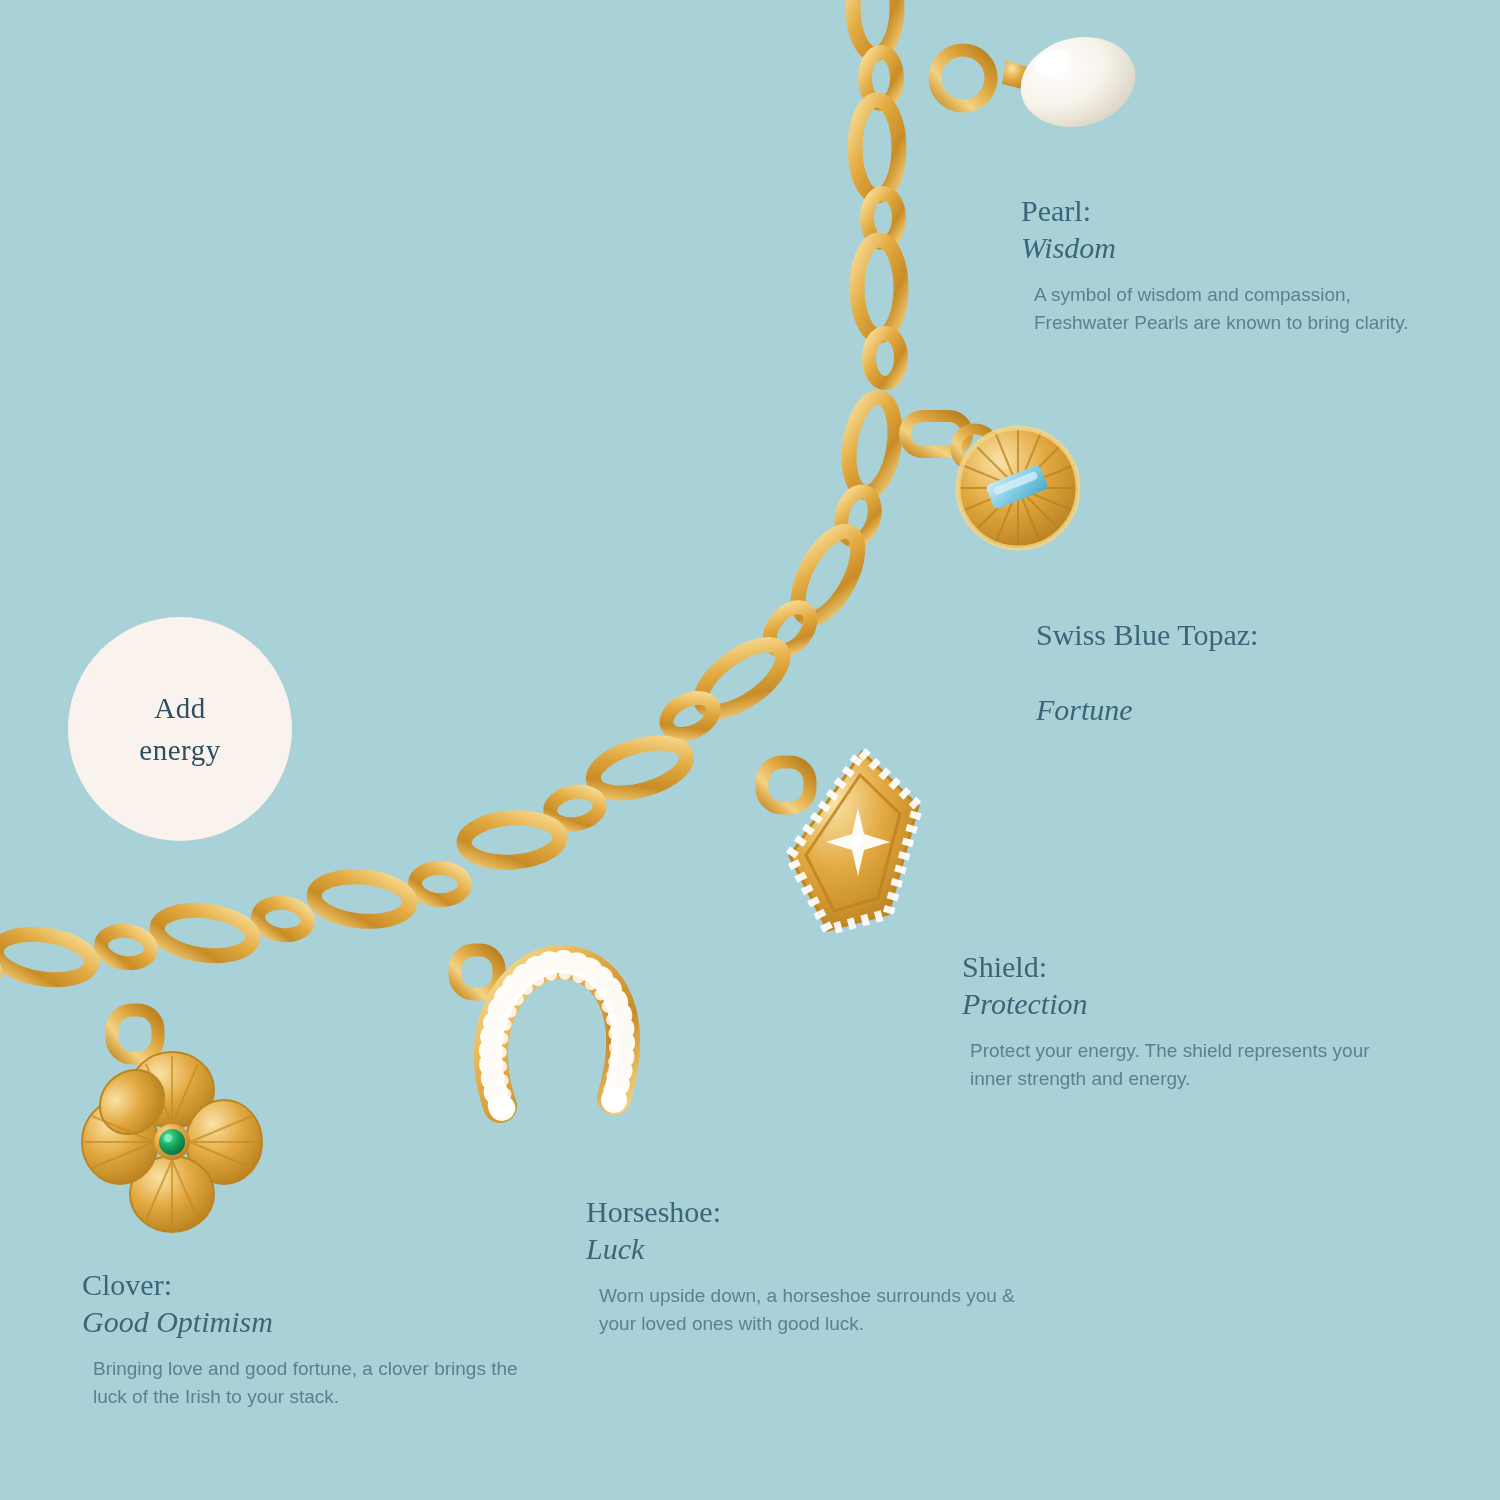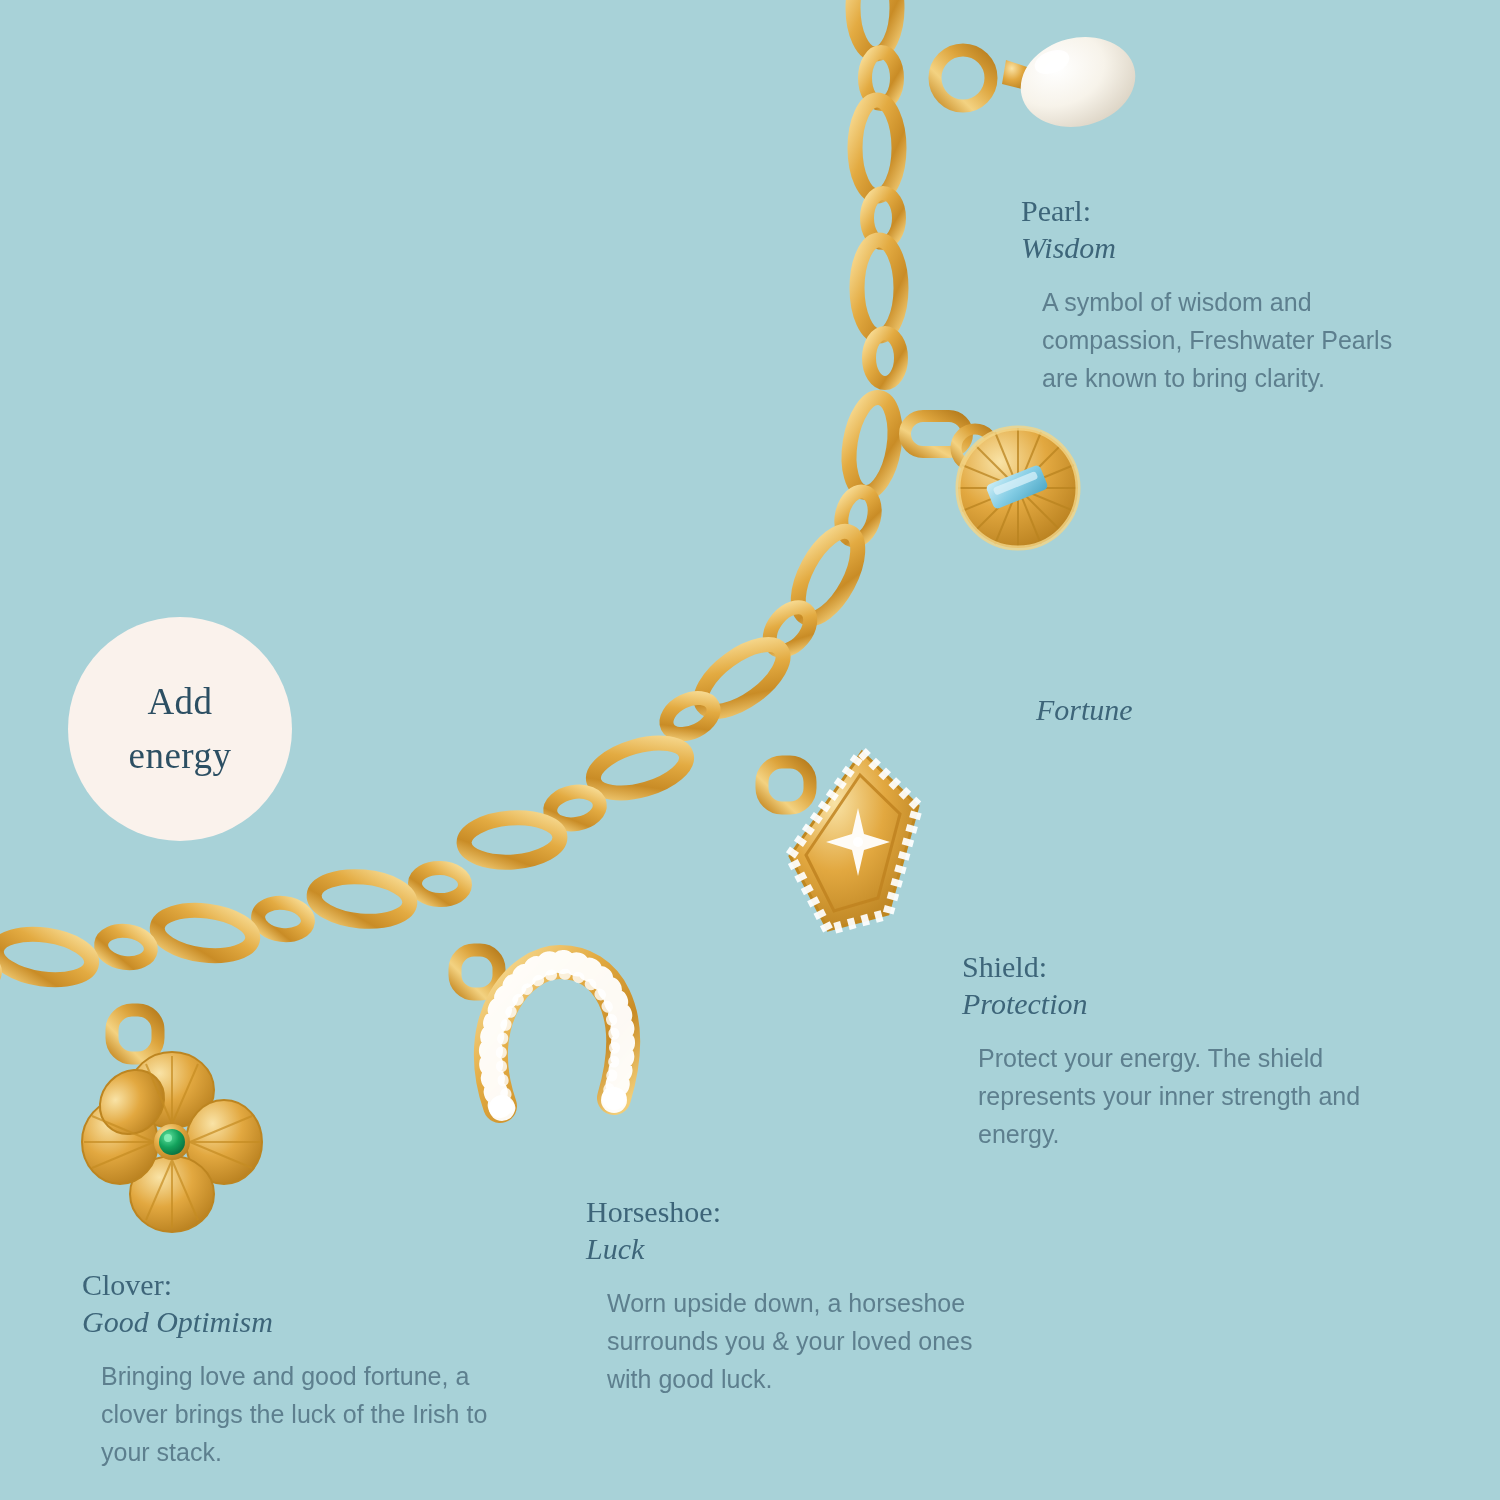--- a/index.html
+++ b/index.html
@@ -37,21 +37,21 @@
     border-radius: 50%;
     background: #faf2ec;
     display: flex;
     align-items: center;
     justify-content: center;
     text-align: center;
     box-shadow: 0 0 0 0 rgba(0,0,0,0);
   }
   #add-charms .badge-text {
     font-family: "Liberation Serif", serif;
-    font-size: 37px;
+    font-size: 29px;
     line-height: 1.45;
     color: #2c4f63;
     letter-spacing: 0.5px;
   }
 
   
   .caption {
     position: absolute;
   }
   .caption .title {
@@ -63,24 +63,24 @@
     white-space: pre-line;
   }
   .caption .title .term {
     font-style: normal;
   }
   .caption .title .meaning {
     font-style: italic;
   }
   .caption .body {
     font-family: "Liberation Sans", sans-serif;
-    font-size: 25px;
+    font-size: 19px;
     line-height: 1.52;
     color: #5d7f8e;
-    margin: 16px;
+    margin: 8px;
   }
 
   #cap-pearl      { left: 1021px; top: 154px;  width: 430px; }
   #cap-pearl .body { padding-left: 5px; }
 
   #cap-topaz      { left: 1036px; top: 578px;  width: 420px; }
   #cap-topaz .body { padding-left: 8px; }
 
   #cap-shield     { left: 962px;  top: 910px;  width: 430px; }
 
@@ -270,21 +270,21 @@
   <div class="caption" id="cap-pearl">
     <div class="title">
       <span class="term">Pearl:</span>
       <span class="meaning">Wisdom</span>
     </div>
     <p class="body">A symbol of wisdom and compassion, Freshwater Pearls are known to bring clarity.</p>
   </div>
 
   <div class="caption" id="cap-topaz">
     <div class="title">
-      <br>
+      <span class="term">Swiss Blue Topaz:</span><br>
       <span class="meaning">Fortune</span>
     </div>
   </div>
 
   <div class="caption" id="cap-horseshoe">
     <div class="title">
       <span class="term">Horseshoe:</span>
       <span class="meaning">Luck</span>
     </div>
     <p class="body">Worn upside down, a horseshoe surrounds you &amp; your loved ones with good luck.</p>

